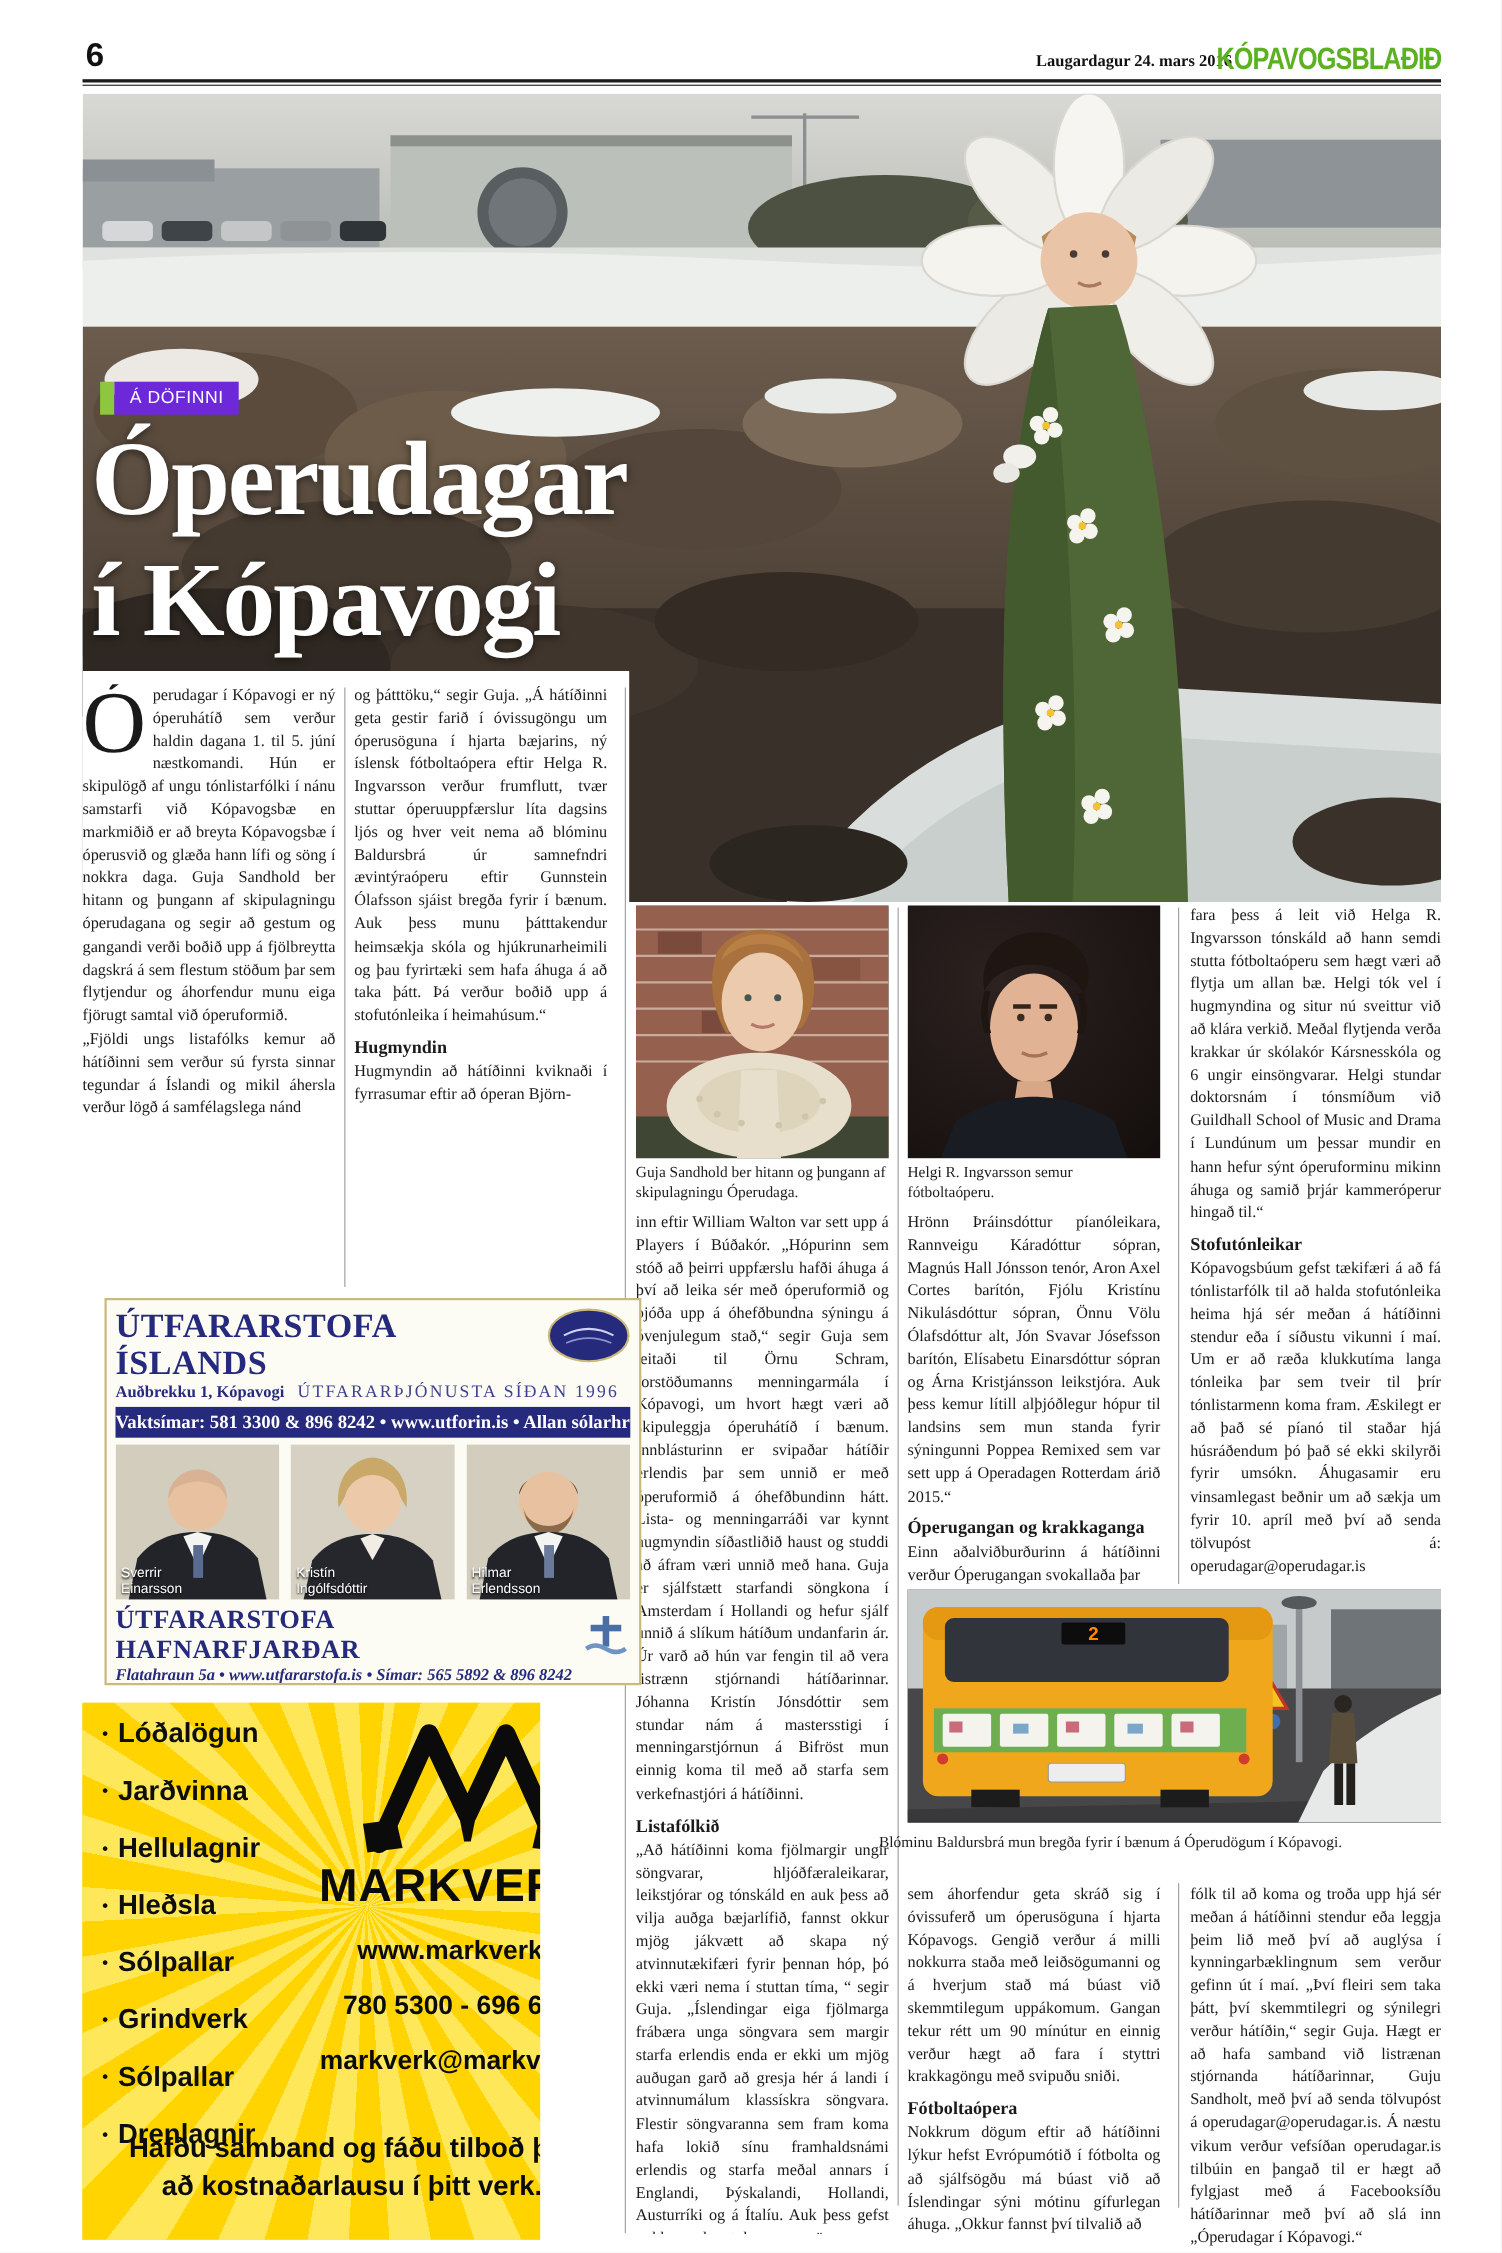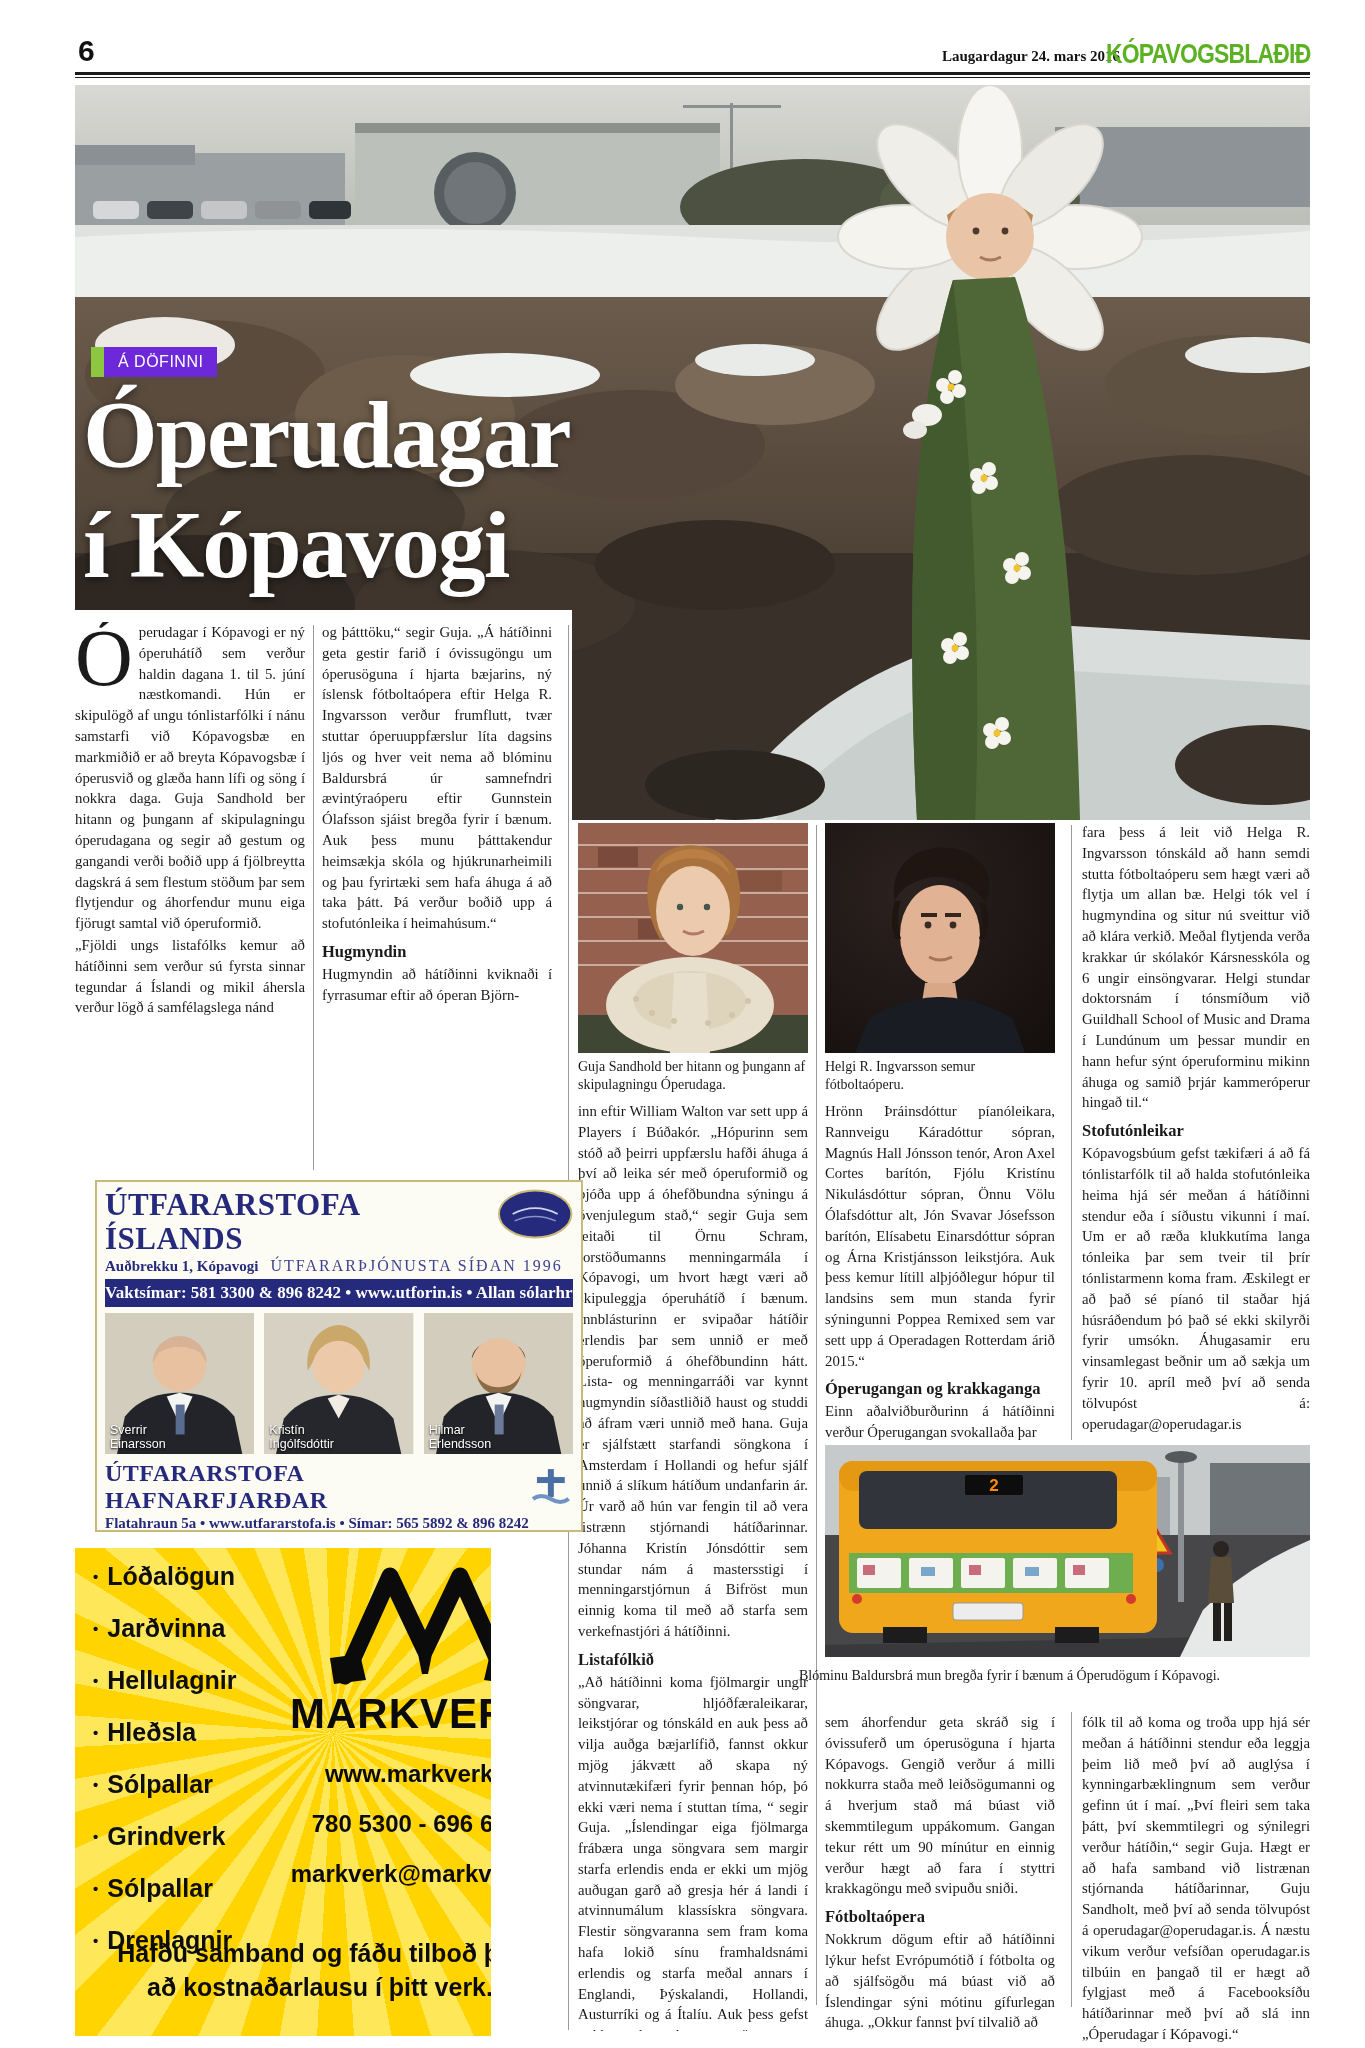--- a/index.html
+++ b/index.html
@@ -41,21 +41,21 @@
   .ad1-addr{color:#262a7d;font-weight:bold;font-size:15px;}
   .ad1-tag{color:#3d4290;font-size:16px;letter-spacing:2px;}
   .ad1-bar{background:#262a7d;color:#fff;font-weight:bold;font-size:17px;text-align:center;
            line-height:28px;height:28px;margin-top:4px;white-space:nowrap;overflow:hidden;}
   .ad1-photos{display:flex;gap:10px;margin-top:6px;}
   .ad1-photo{position:relative;flex:1;height:142px;overflow:hidden;}
   .ad1-name{position:absolute;left:5px;bottom:4px;color:#fff;font-family:"Liberation Sans",sans-serif;
             font-size:12.5px;line-height:14px;text-shadow:0 1px 2px #000;width:80px;}
   .ad1-title2row{display:flex;justify-content:space-between;align-items:center;margin-top:5px;}
   .ad1-title2{color:#262a7d;font-weight:bold;font-size:24px;letter-spacing:.5px;}
-  .ad1-addr2{color:#262a7d;font-weight:bold;font-size:15px;margin-top:1px;}
+  .ad1-addr2{color:#262a7d;font-weight:bold;font-size:15px;margin-top:1px;font-style:italic;}
   
   #ad2{left:75px;top:1548px;width:416px;height:488px;overflow:hidden;
        background:#ffd400;
        background-image:repeating-conic-gradient(from 8deg at 62% 38%, #ffd400 0deg 7deg, #ffe75a 7deg 14deg);}
   .mk-services{position:absolute;left:18px;top:14px;font-family:"Liberation Sans",sans-serif;
                font-weight:bold;font-size:25px;color:#0e0e0e;}
   .mk-services div{margin-bottom:23px;}
   .mk-services div::before{content:"•";font-size:15px;vertical-align:3px;margin-right:9px;}
   .mk-logo{position:absolute;left:245px;top:10px;width:210px;height:130px;}
   .mk-name{position:absolute;left:215px;top:142px;width:265px;text-align:left;

